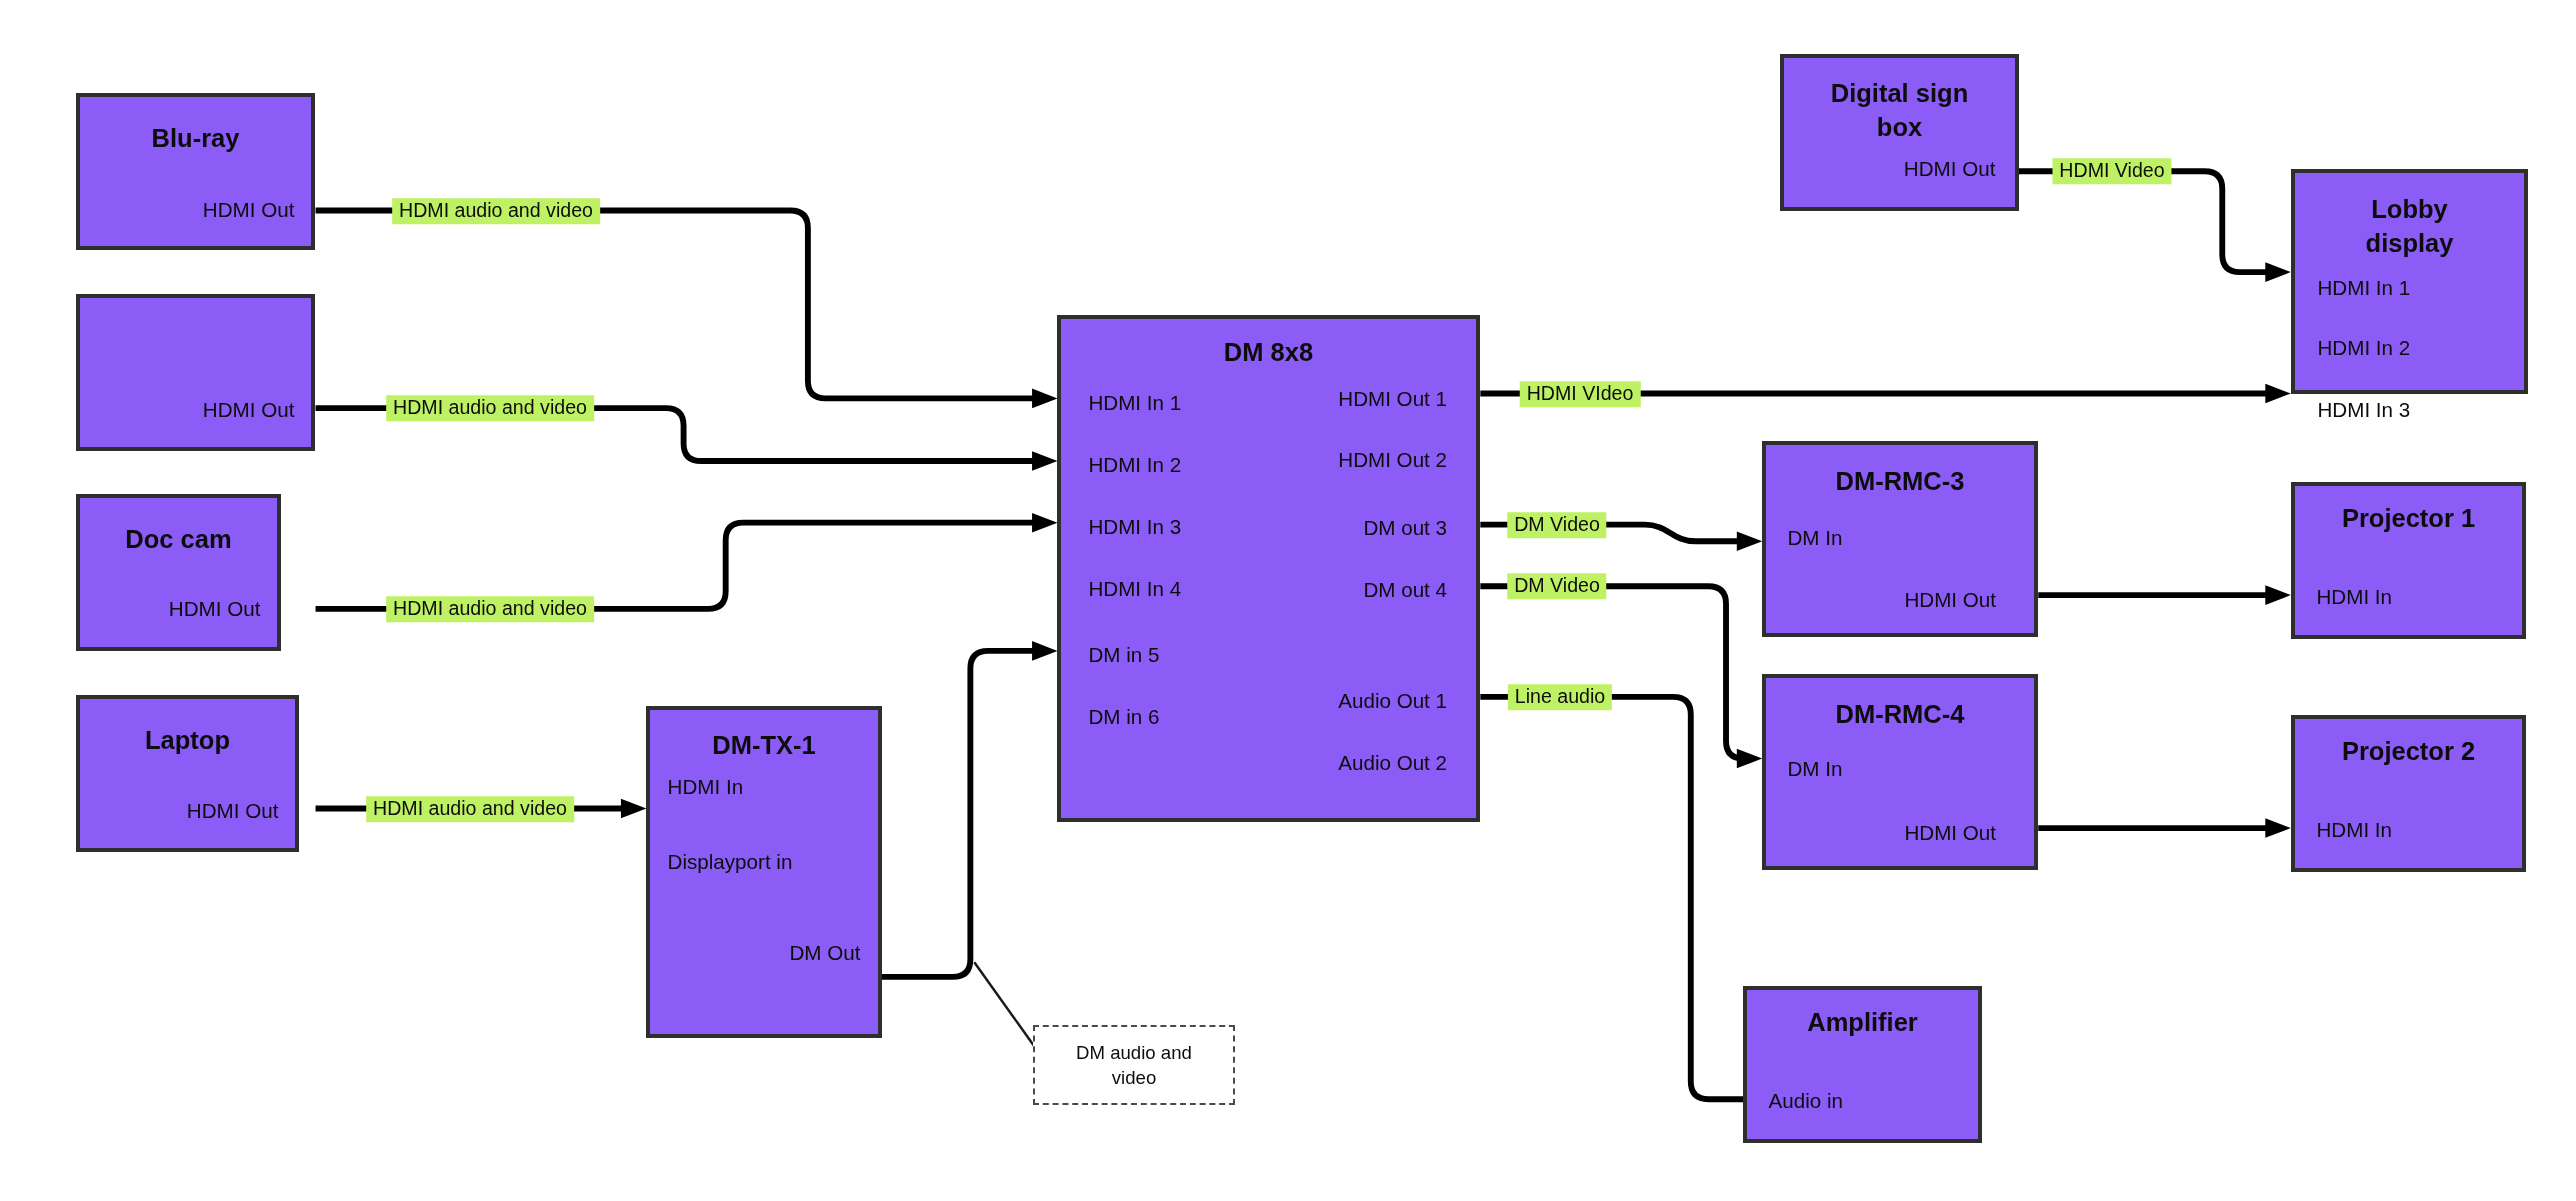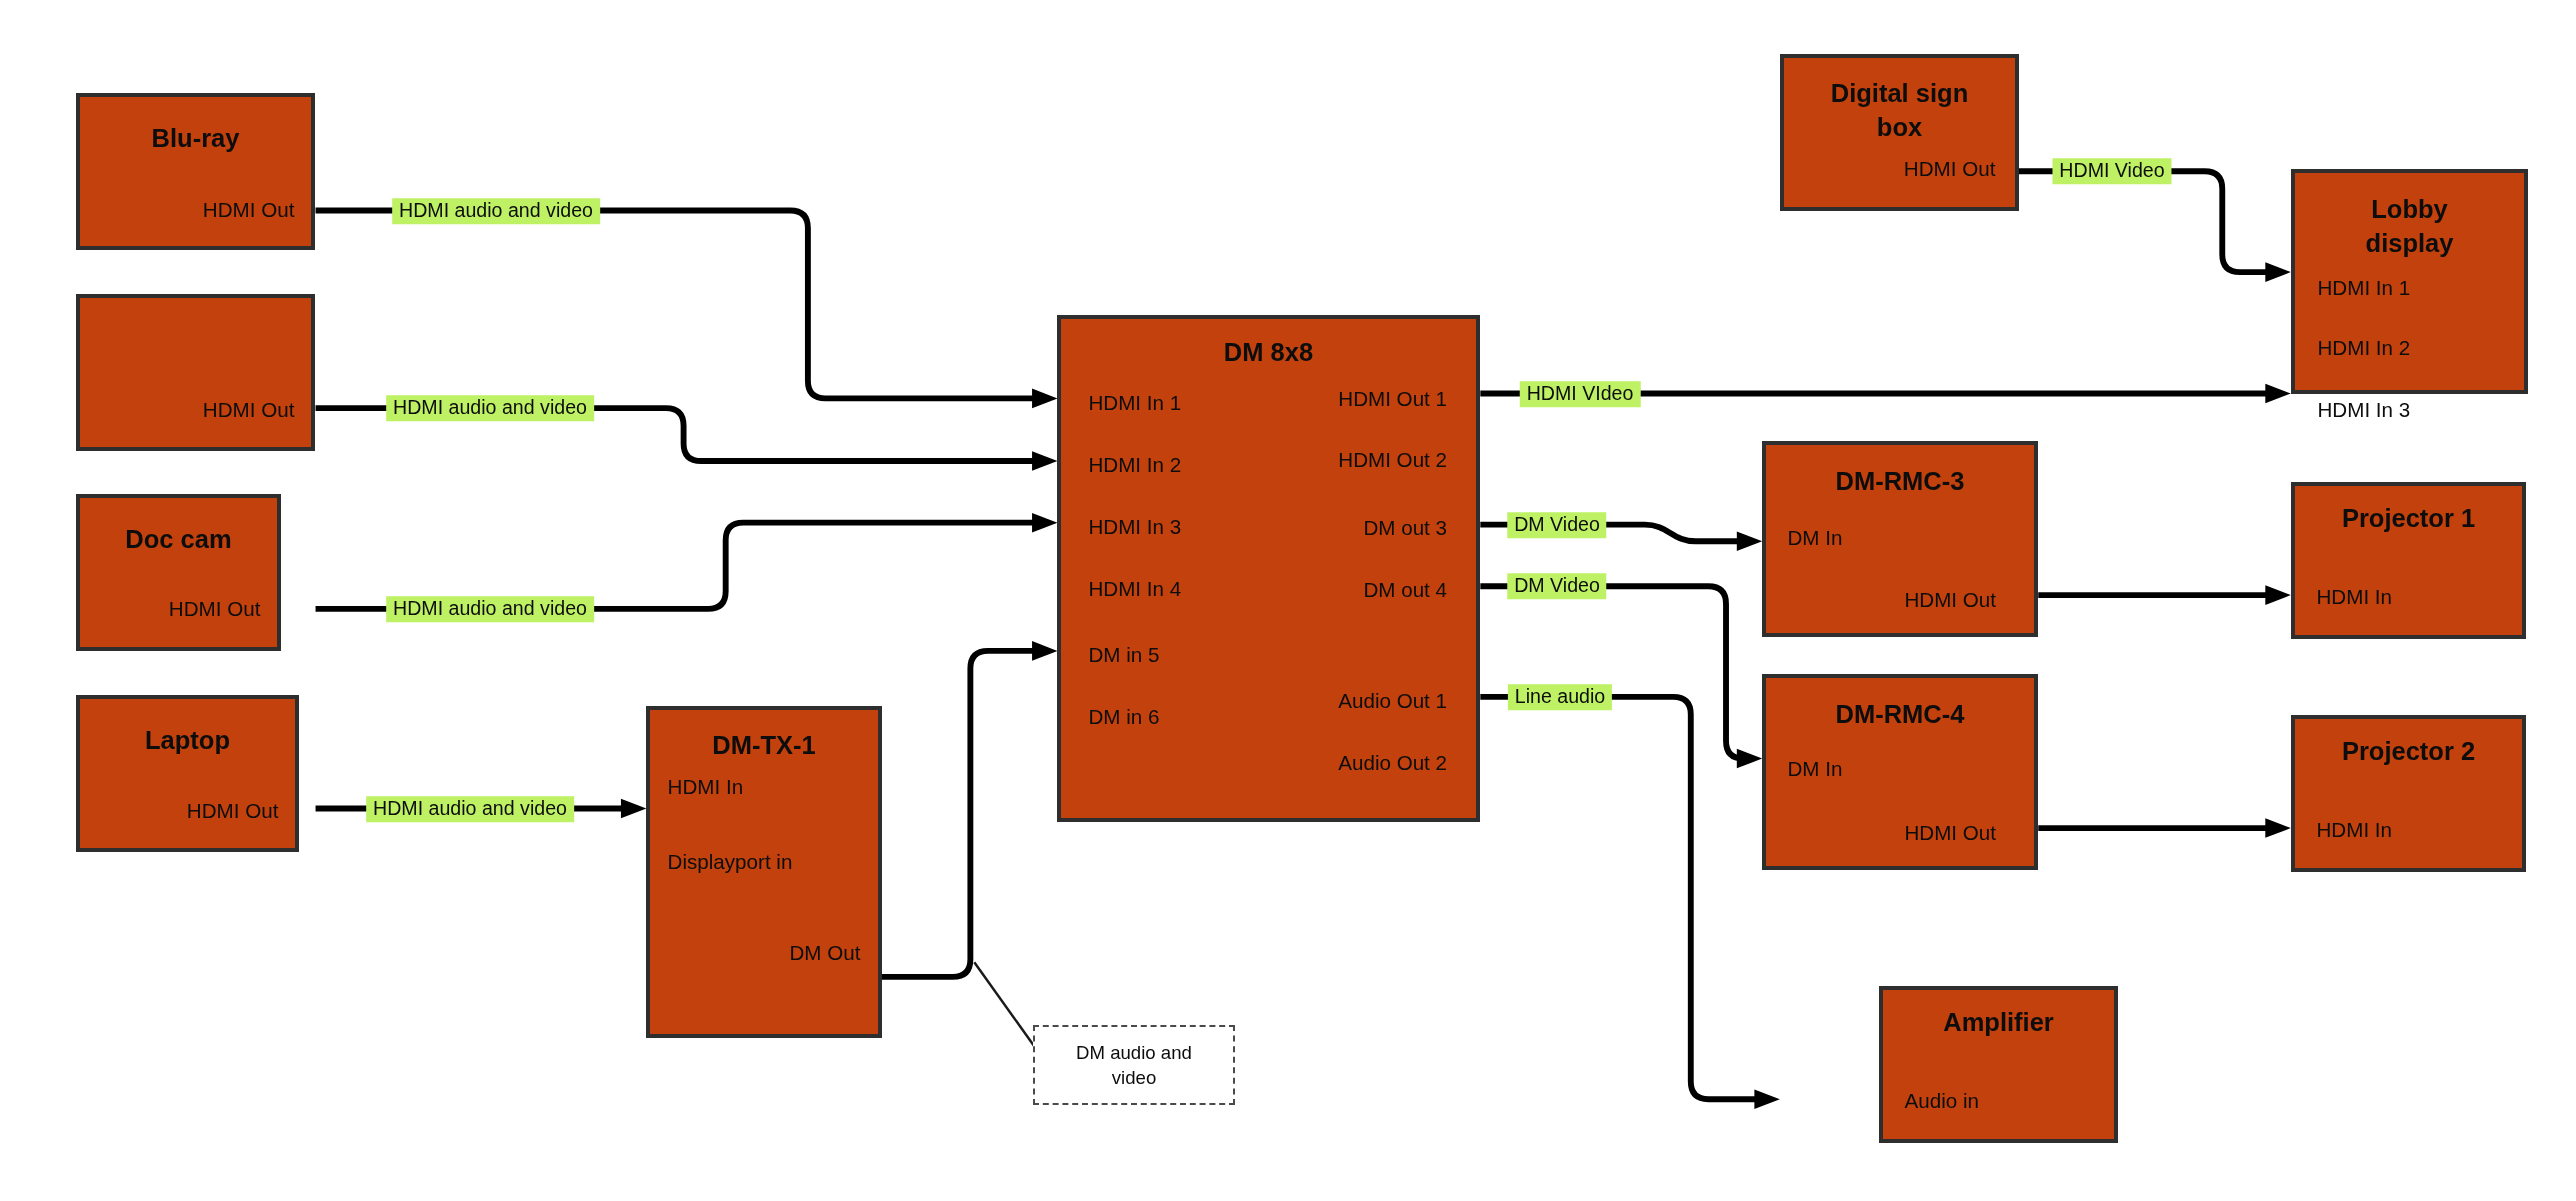--- a/index.html
+++ b/index.html
@@ -3,21 +3,21 @@
 <meta charset="utf-8">
 <style>
   html,body{margin:0;padding:0;background:#ffffff;}
   body{width:2576px;height:1201px;position:relative;overflow:hidden;
        font-family:"Liberation Sans", sans-serif;color:#0d0d0d;}
   .canvas{position:absolute;inset:0;}
   svg.wires{position:absolute;left:0;top:0;z-index:1;}
   .wire path{fill:none;stroke:#000000;stroke-width:6;}
   .wire polygon{fill:#000000;stroke:none;}
   .pointer-line{stroke:#1a1a1a;stroke-width:2.5;fill:none;}
-  .node{position:absolute;background:#c2410c;border:4.9px solid #2e2e2e;box-sizing:border-box;z-index:3;}
+  .node{position:absolute;background:#8b5cf6;border:4.9px solid #2e2e2e;box-sizing:border-box;z-index:3;}
   .node .title{position:absolute;left:0;right:0;text-align:center;font-weight:bold;
                font-size:25.5px;line-height:31px;}
   .node .title.two-line{line-height:34px;}
   .node .port{position:absolute;font-size:20.6px;line-height:25.5px;white-space:nowrap;}
   .node .port.left{text-align:left;}
   .node .port.right{text-align:right;}
   .wire-label{position:absolute;z-index:2;transform:translate(-50%,-50%);
               background:#bef264;padding:1px 6.9px;font-size:19.6px;line-height:23.5px;
               white-space:nowrap;}
   .callout{position:absolute;z-index:3;border:2px dashed #4a4a4a;background:#ffffff;
@@ -166,21 +166,21 @@
     <div class="title" style="top:20.6px">DM-RMC-4</div>
     <div class="port left" style="left:21.5px;top:78px">DM In</div>
     <div class="port right" style="right:38px;top:142px">HDMI Out</div>
   </div>
 
   <div class="node" style="left:2291px;top:715px;width:235px;height:157px">
     <div class="title" style="top:16.6px">Projector 2</div>
     <div class="port left" style="left:21.5px;top:98px">HDMI In</div>
   </div>
 
-  <div class="node" style="left:1879px;top:986px;width:239px;height:157px">
+  <div class="node" style="left:1743px;top:986px;width:239px;height:157px">
     <div class="title" style="top:16.6px">Amplifier</div>
     <div class="port left" style="left:21.5px;top:98px">Audio in</div>
   </div>
 
   <div class="callout" style="left:1033px;top:1025px;width:198px;height:76px">
     <div>DM audio and</div>
     <div>video</div>
   </div>
 
 </div>

